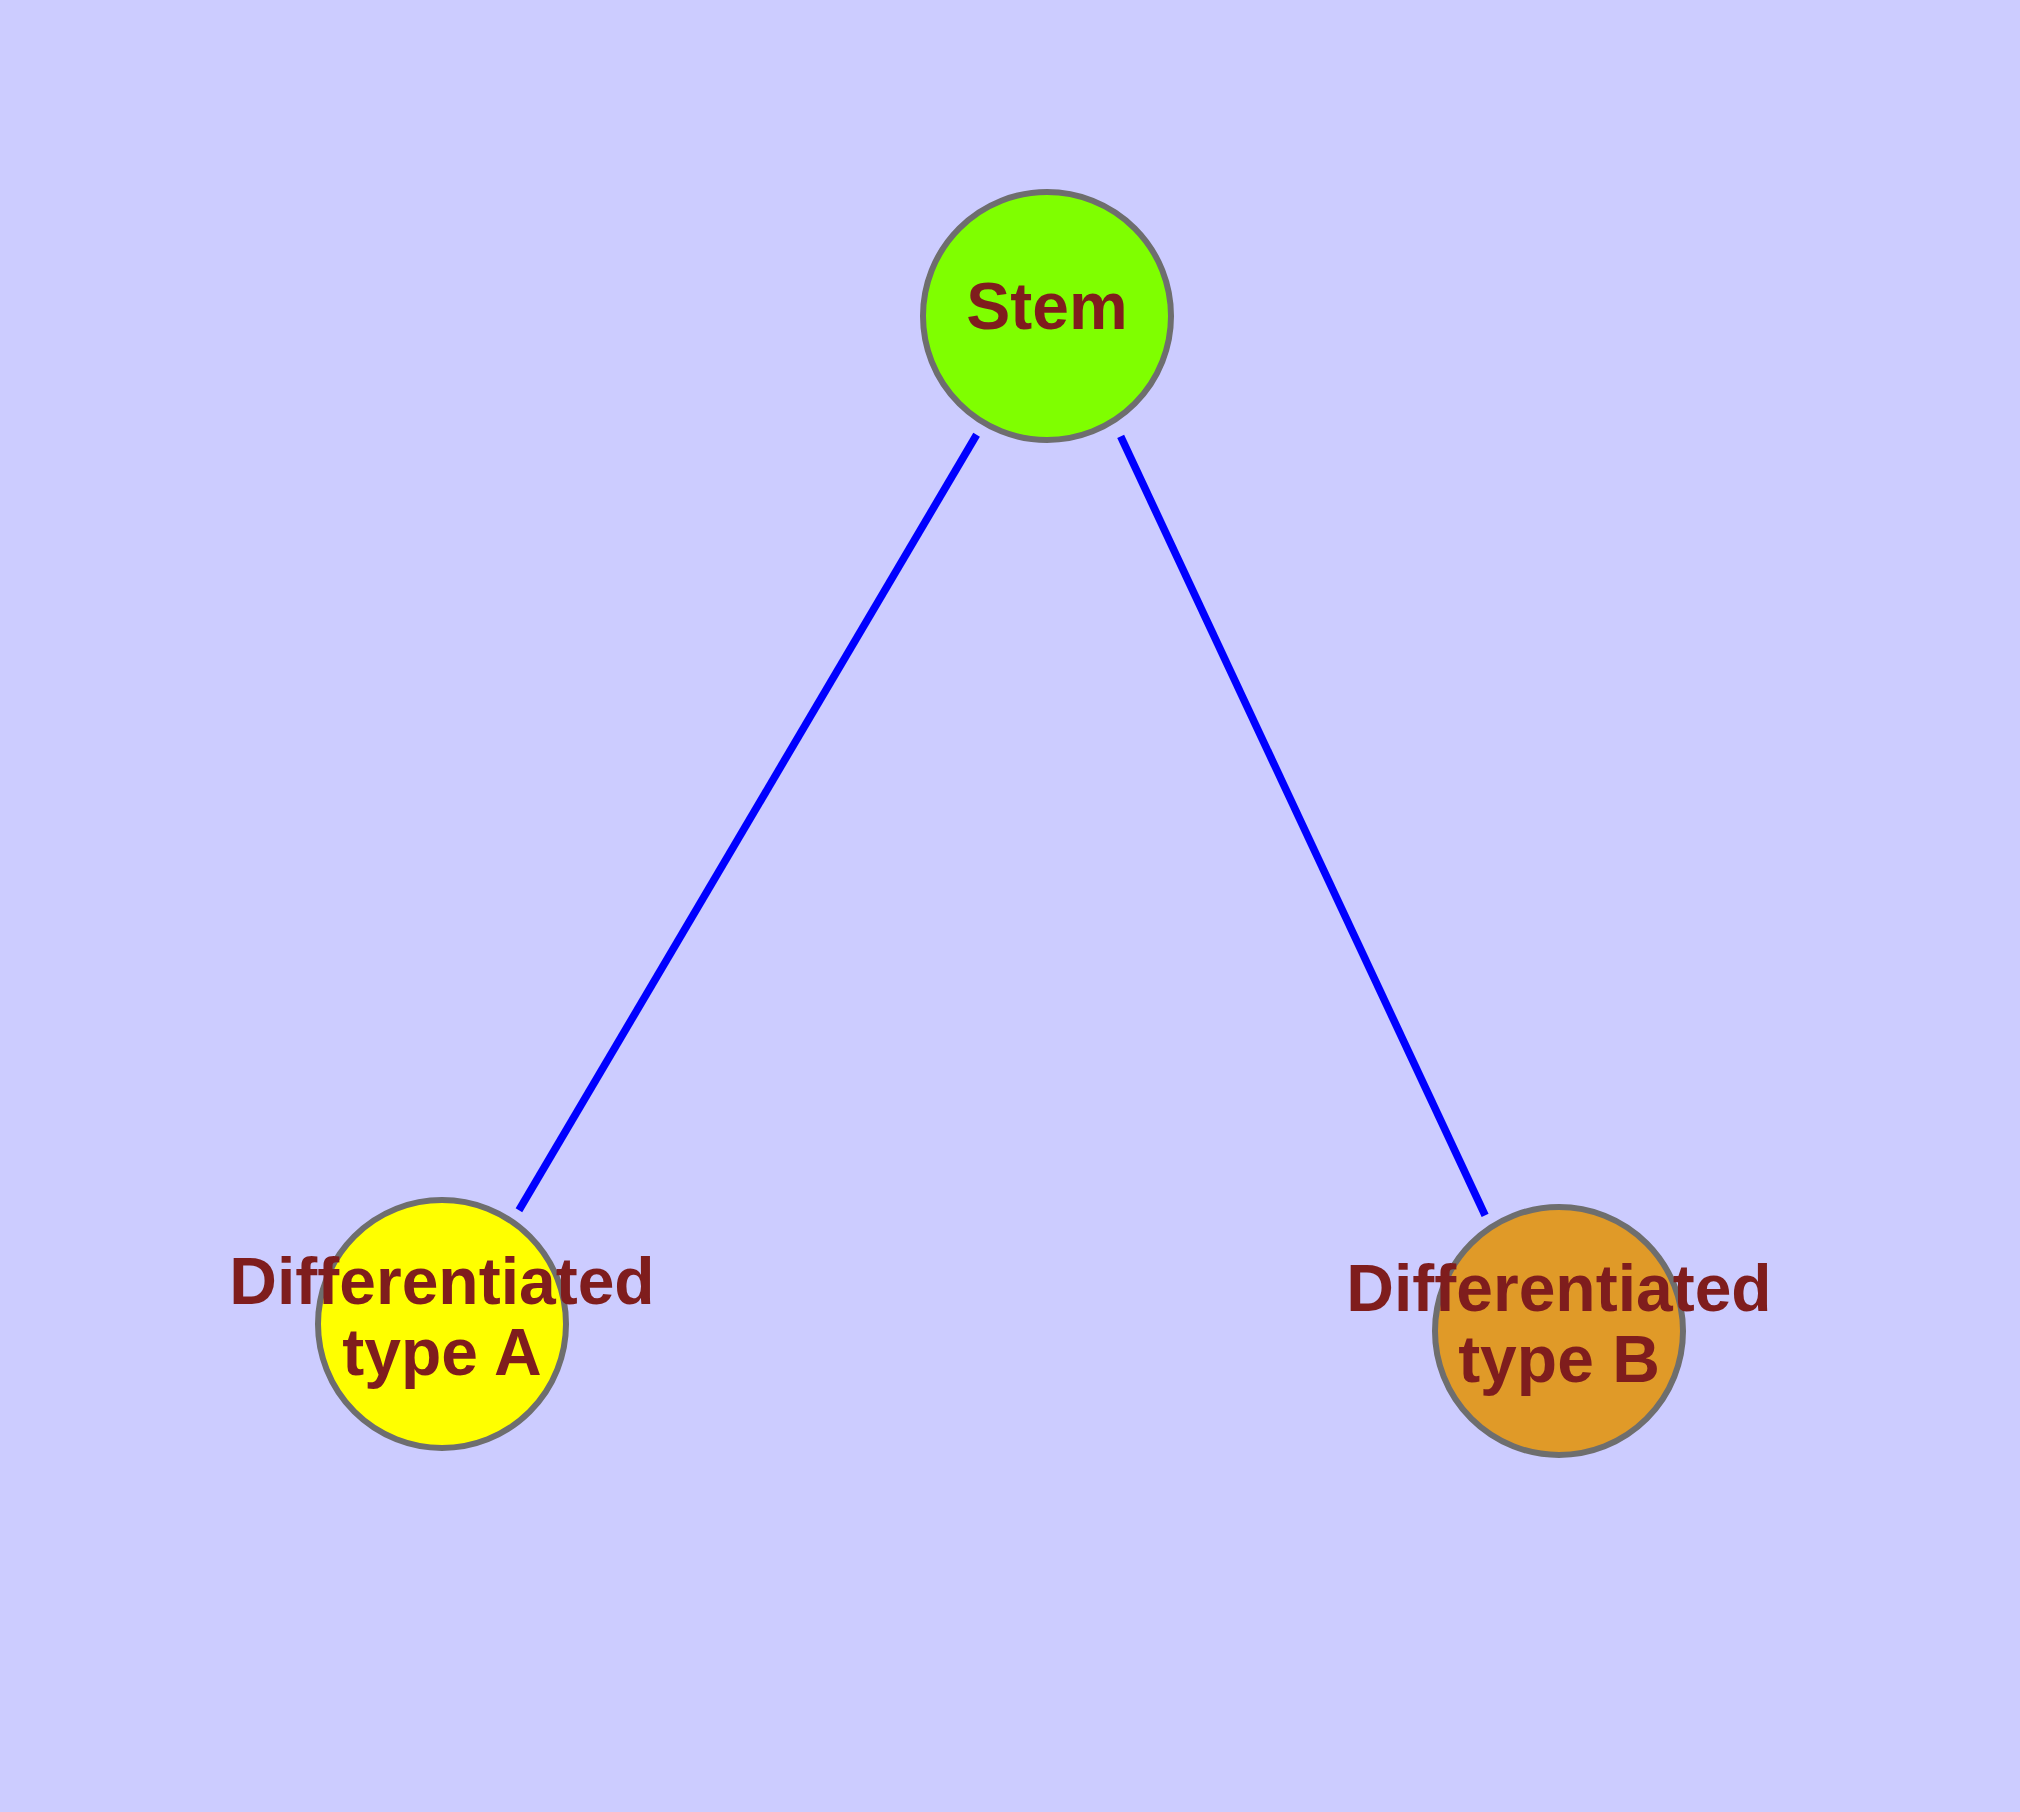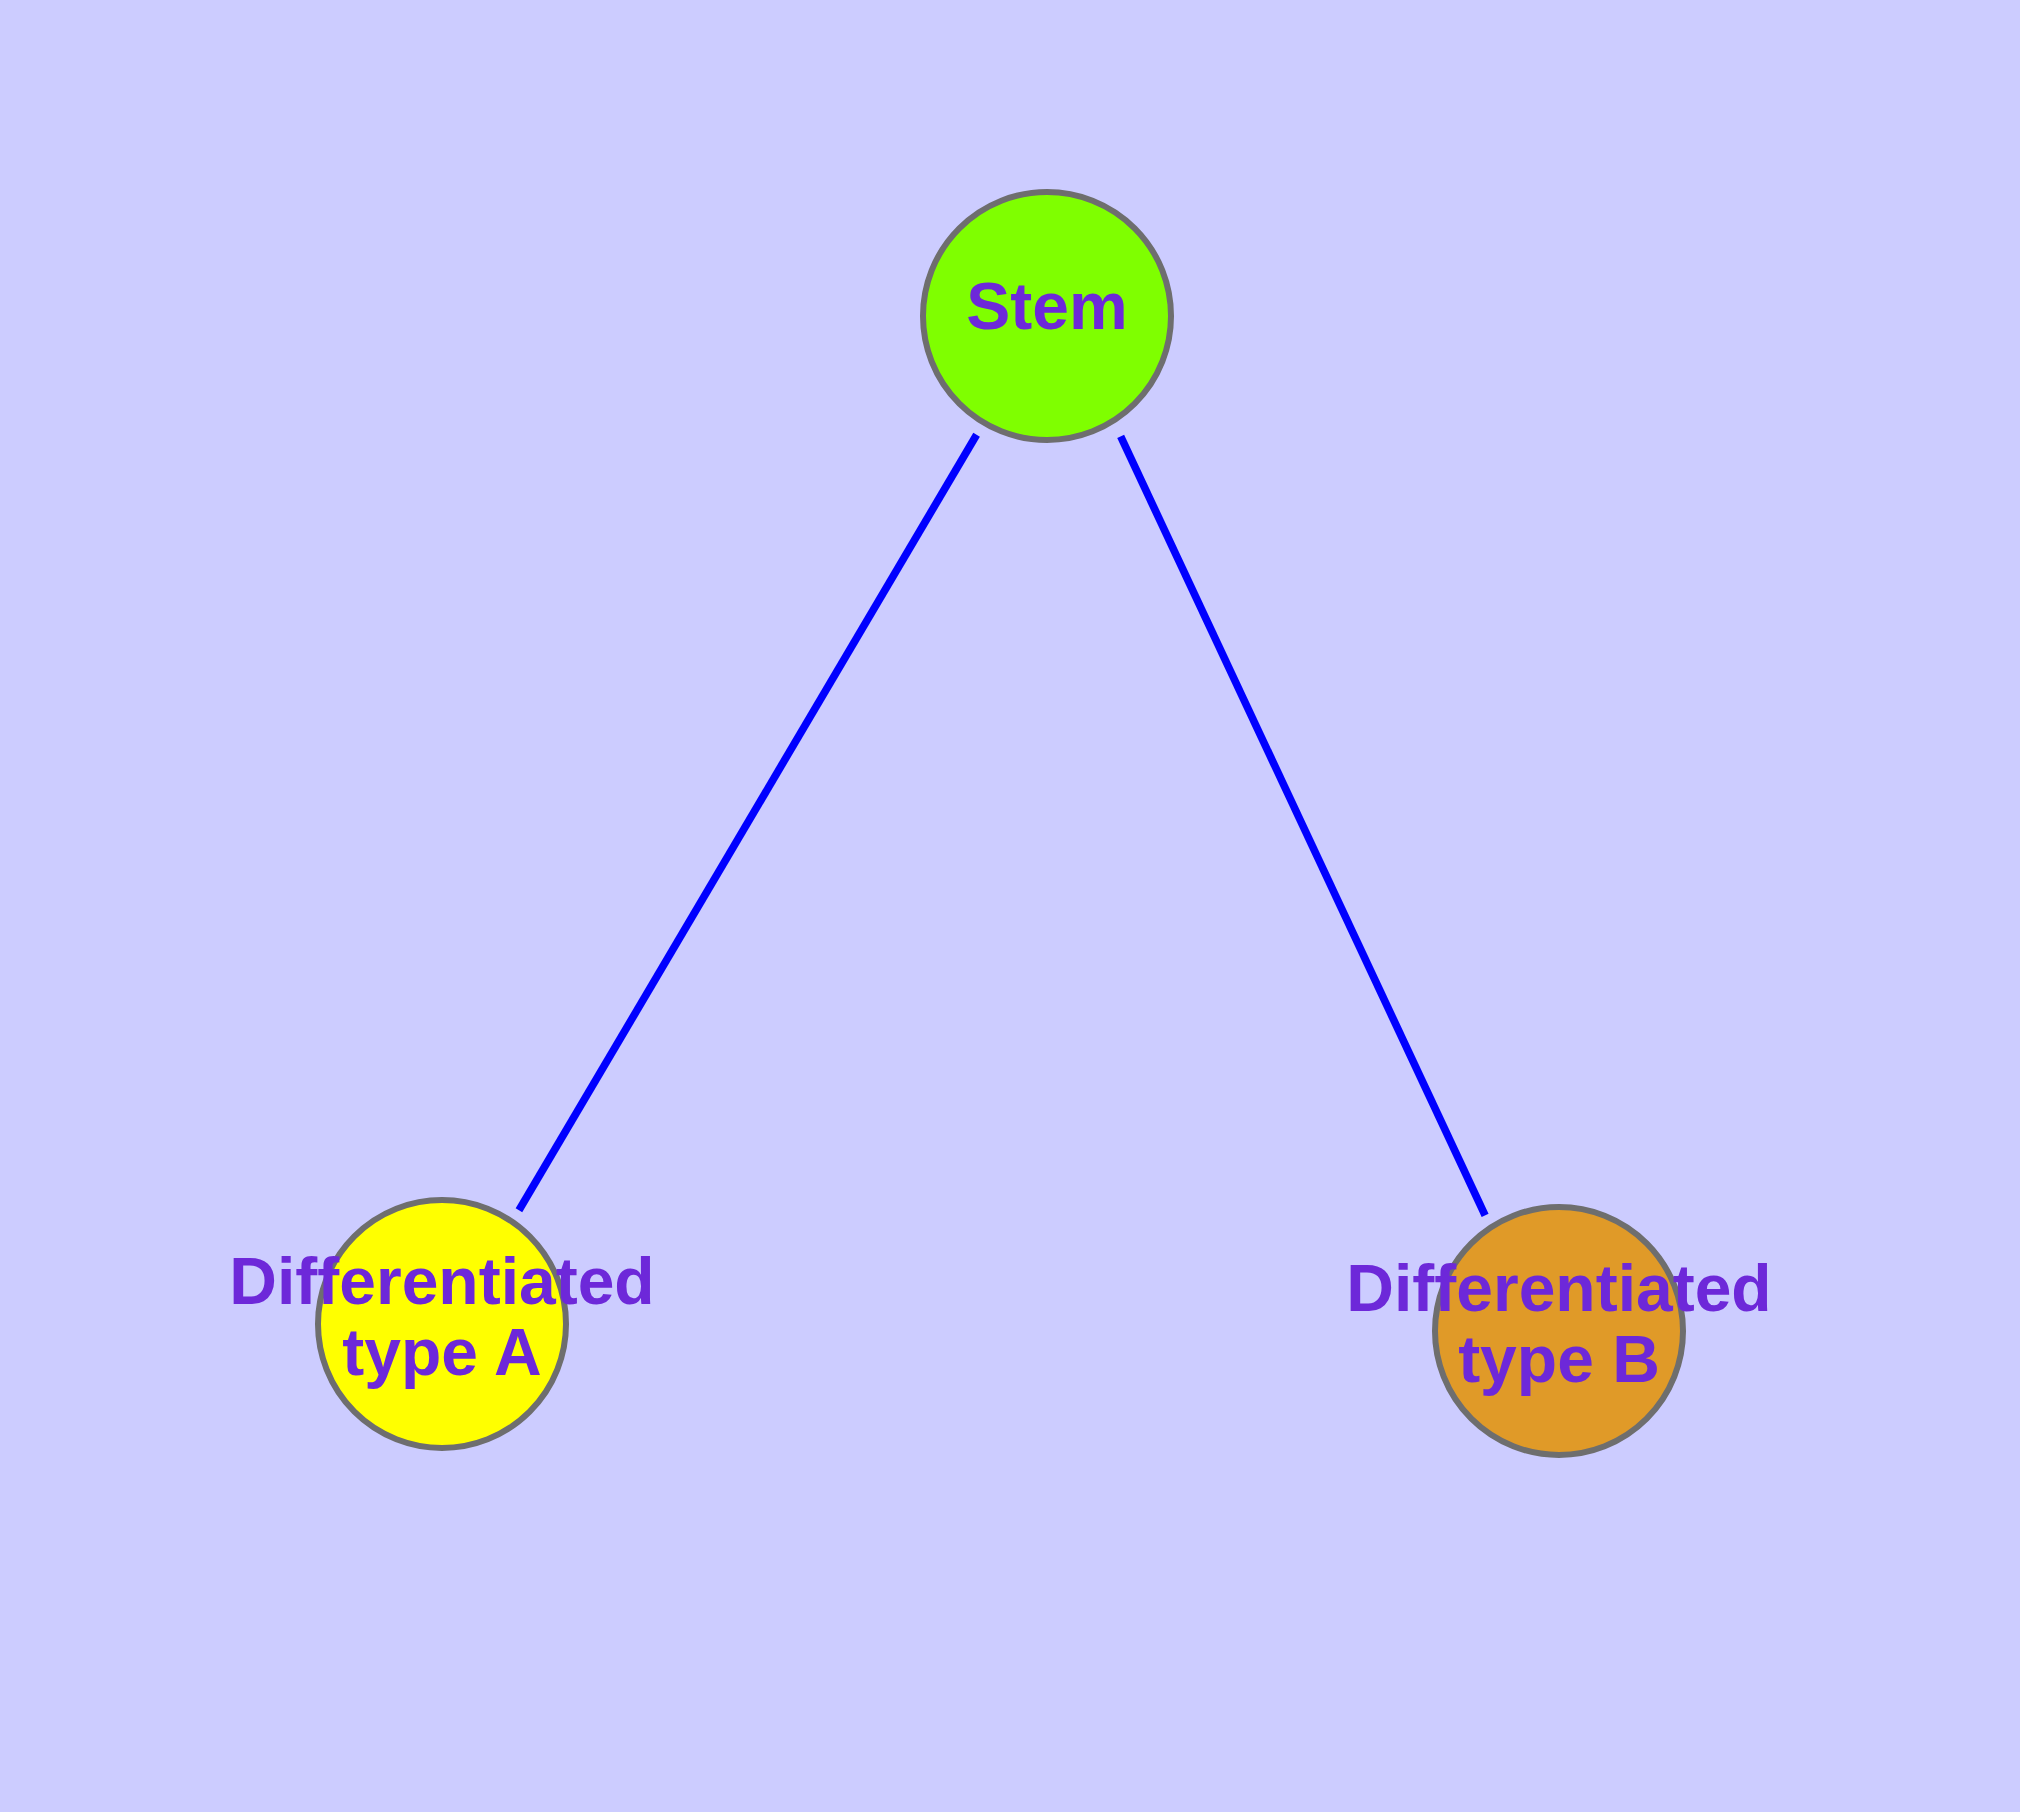--- a/index.html
+++ b/index.html
@@ -26,21 +26,21 @@
     height: 1812px;
   }
   .node {
     position: absolute;
     border-radius: 50%;
     box-sizing: border-box;
   }
   .node-label {
     position: absolute;
     text-align: center;
-    color: #6d28d9;
+    color: #7f1d1d;
     font-weight: bold;
     font-family: "Liberation Sans", sans-serif;
     white-space: pre-line;
     line-height: 1.08;
     pointer-events: none;
   }
   #node-stem {
     left: 920px;
     top: 189px;
     width: 254px;

